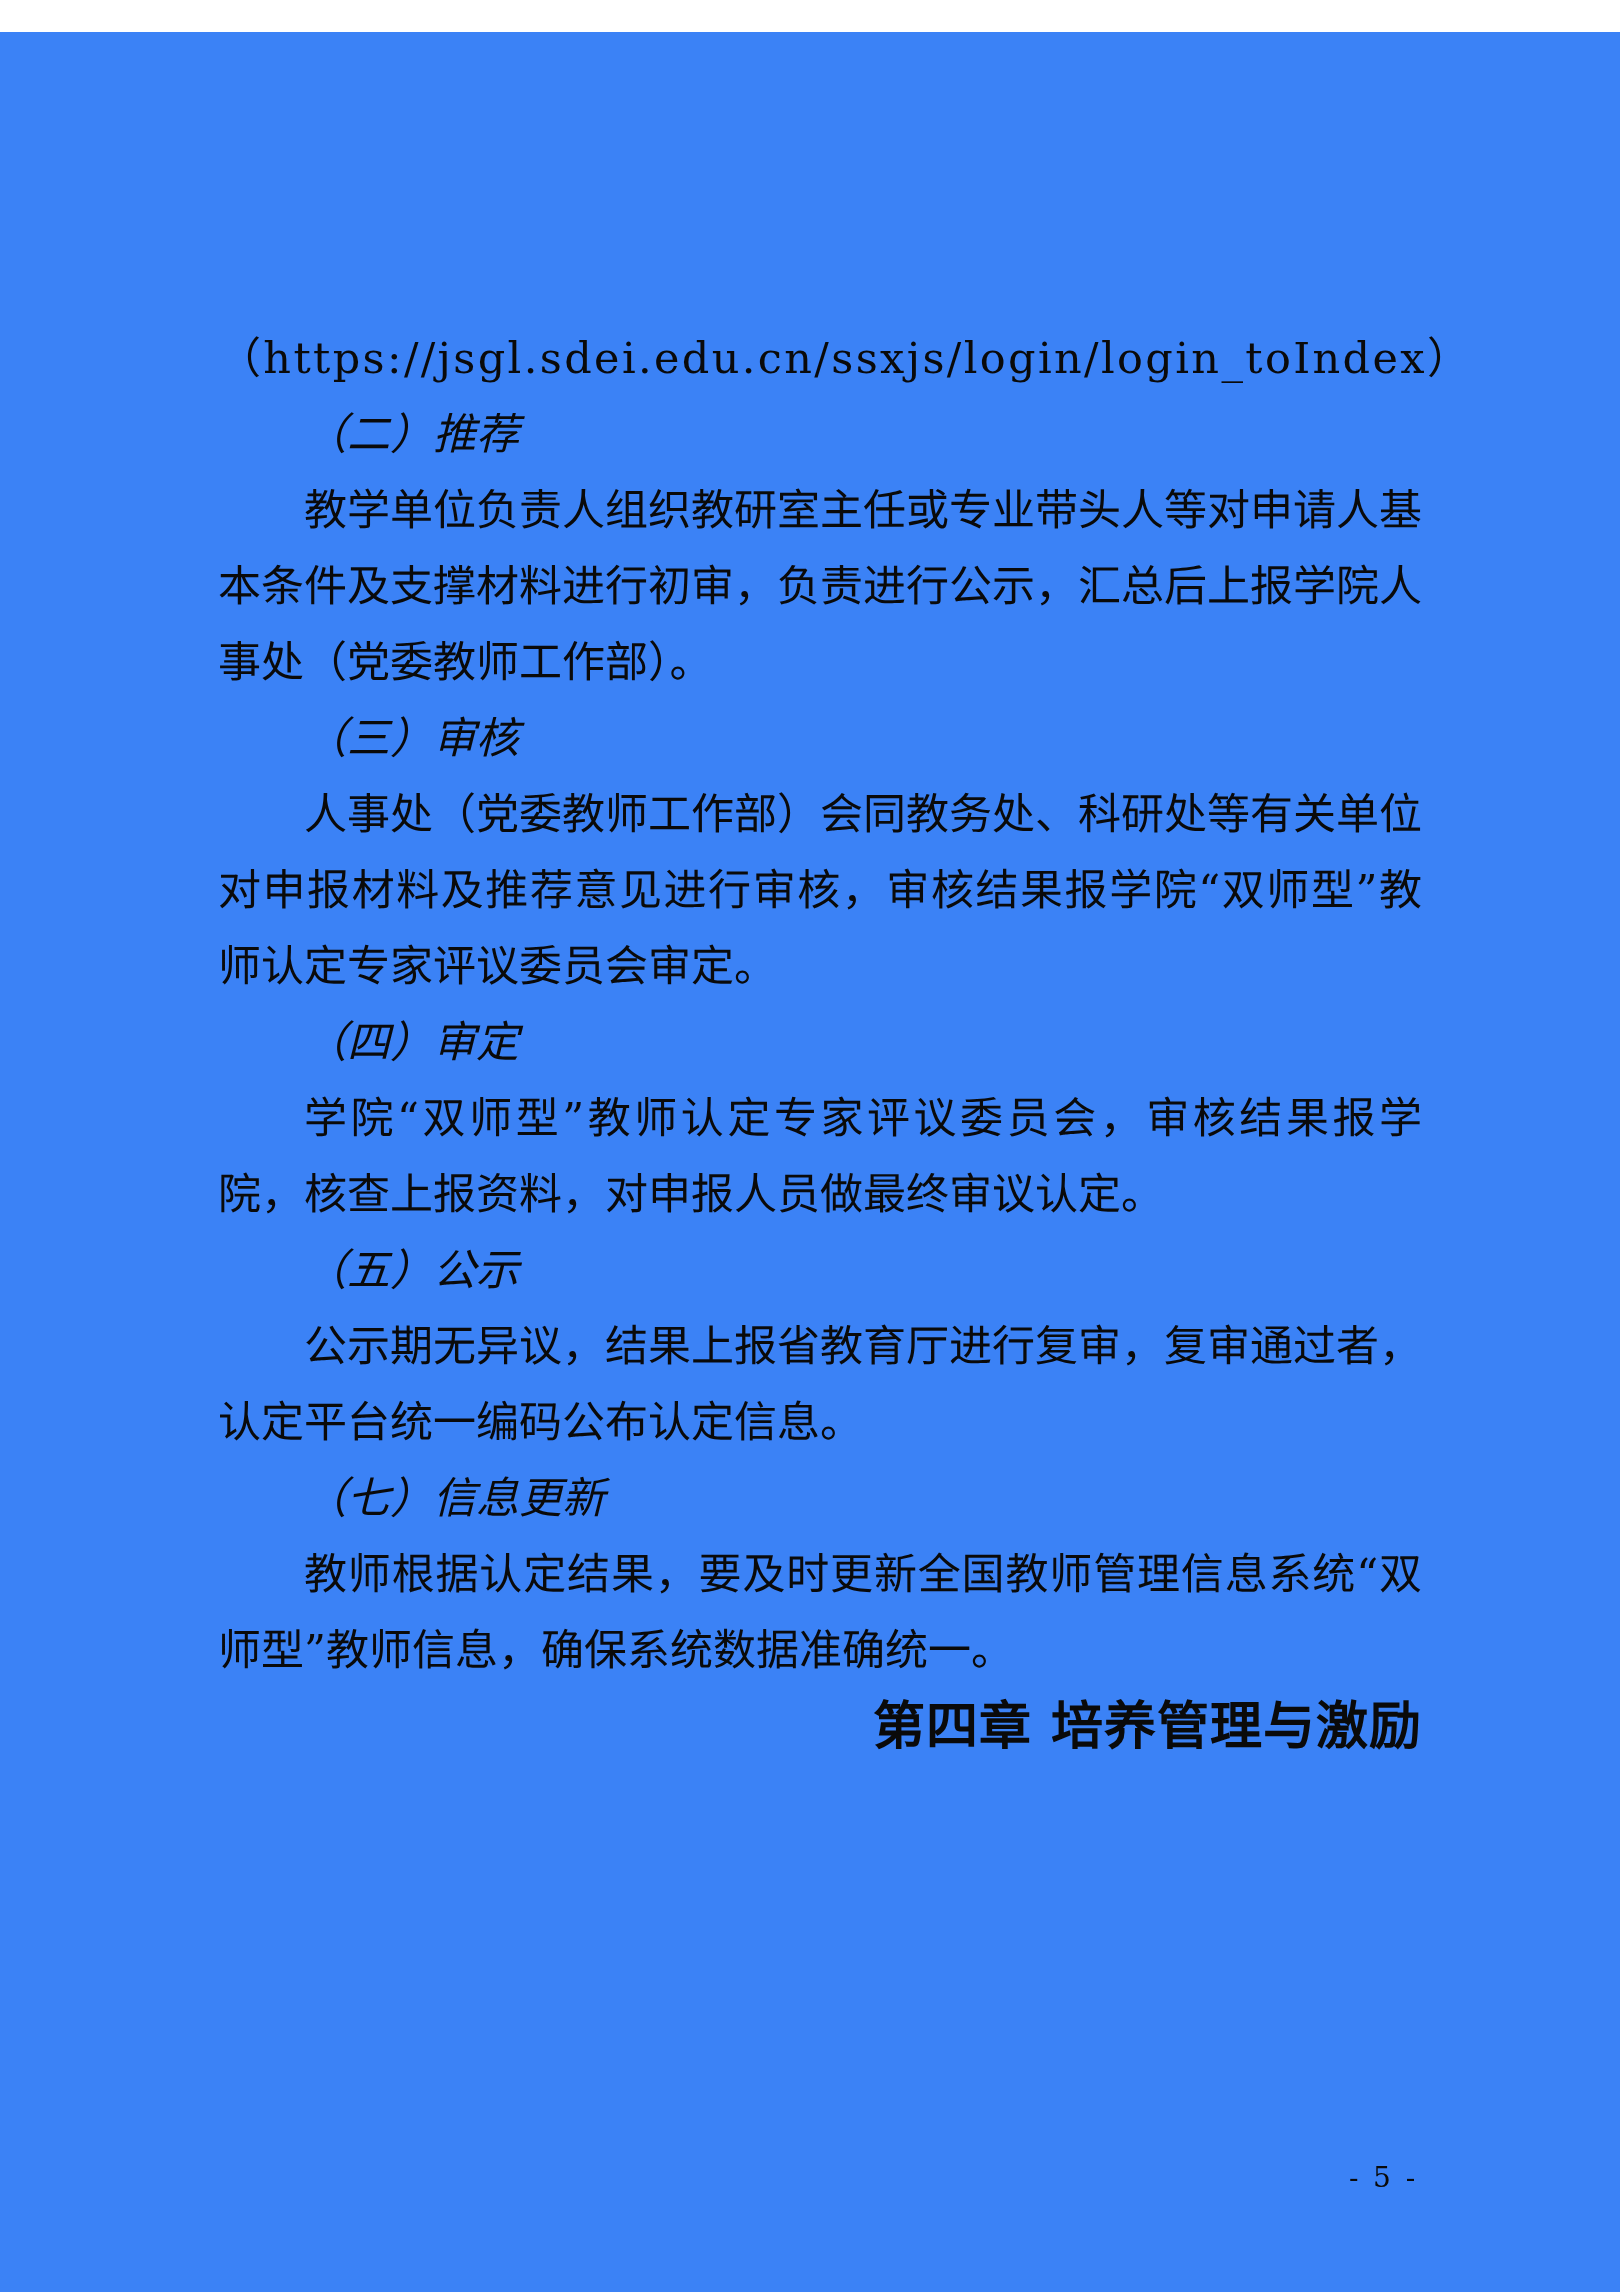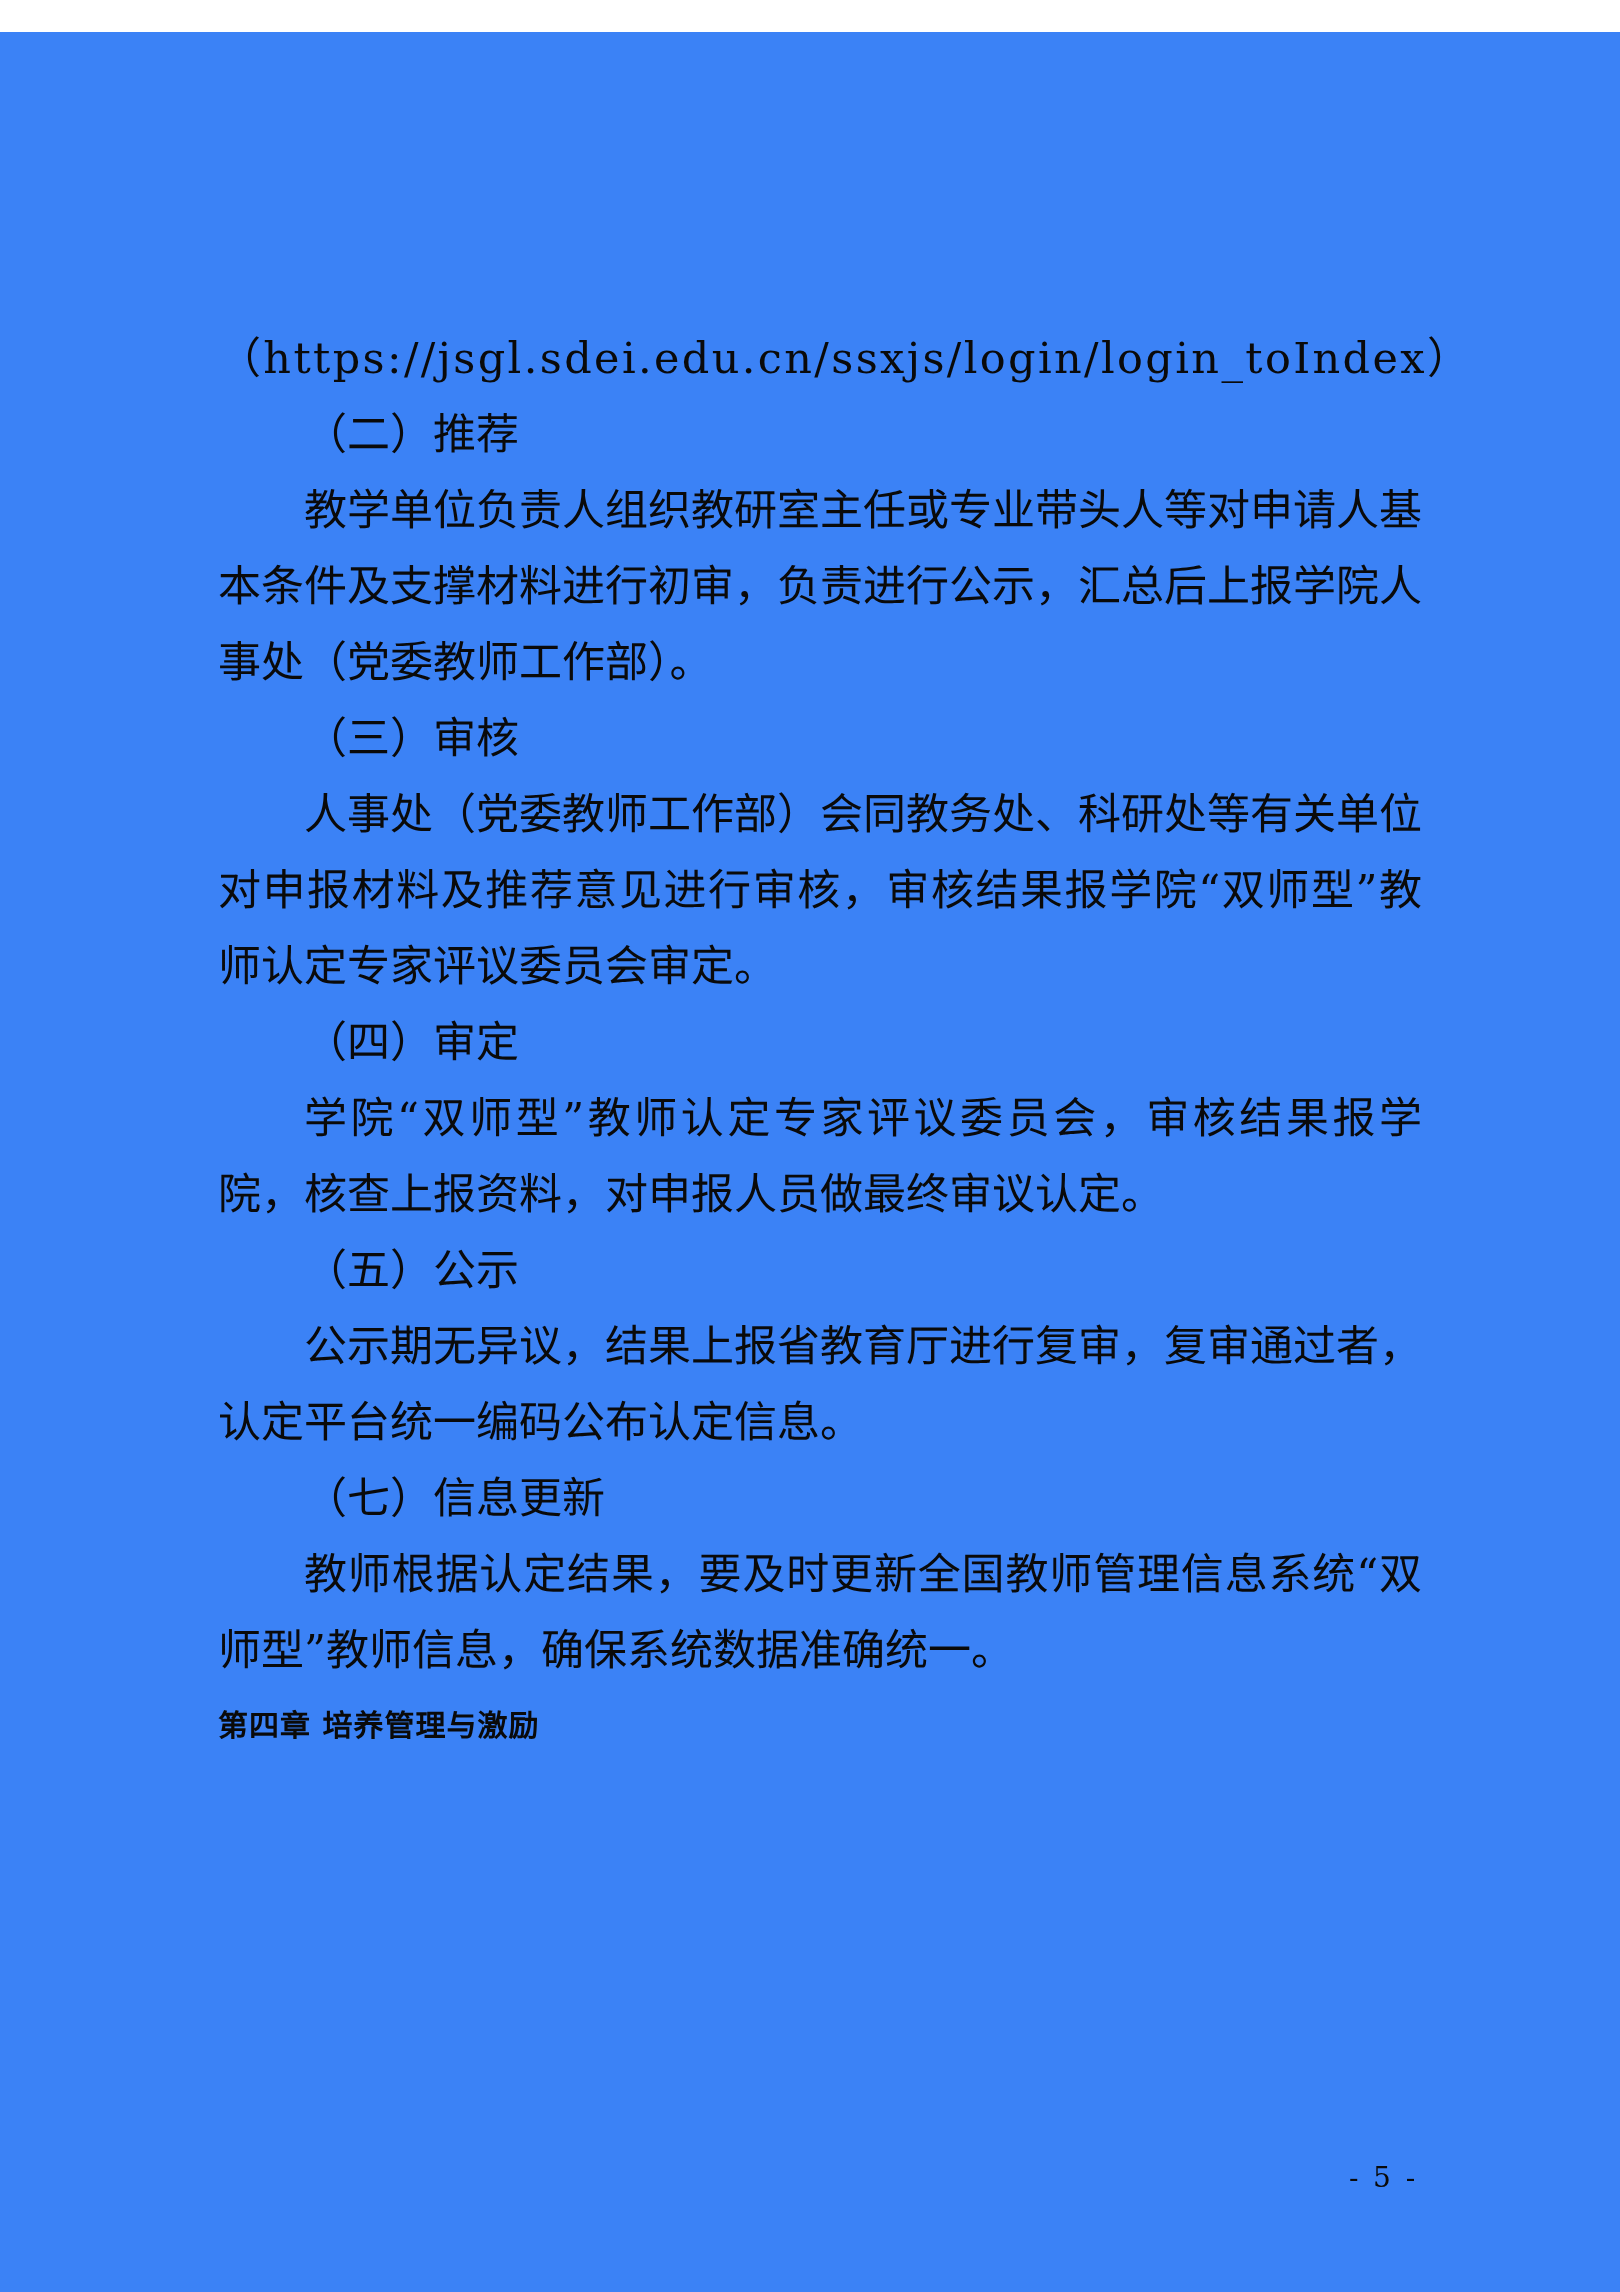--- a/index.html
+++ b/index.html
@@ -32,30 +32,31 @@
     margin: 0;
     padding: 0;
   }
   .url-line {
     letter-spacing: 0.055em;
     text-align: left;
   }
   .list-heading {
     text-indent: 86px;
     text-align: left;
+    font-style: italic;
   }
   .para {
     text-indent: 86px;
   }
   .chapter {
     font-family: "DejaVu Sans", "Liberation Sans", sans-serif;
     font-weight: bold;
-    font-size: 30px;
+    font-size: 52px;
     line-height: 76px;
-    text-align: left;
+    text-align: right;
     text-indent: 0;
     letter-spacing: 1px;
   }
   .page-number {
     position: absolute;
     top: 2129px;
     right: 202px;
     font-size: 28px;
     line-height: 33px;
     letter-spacing: 2.9px;

